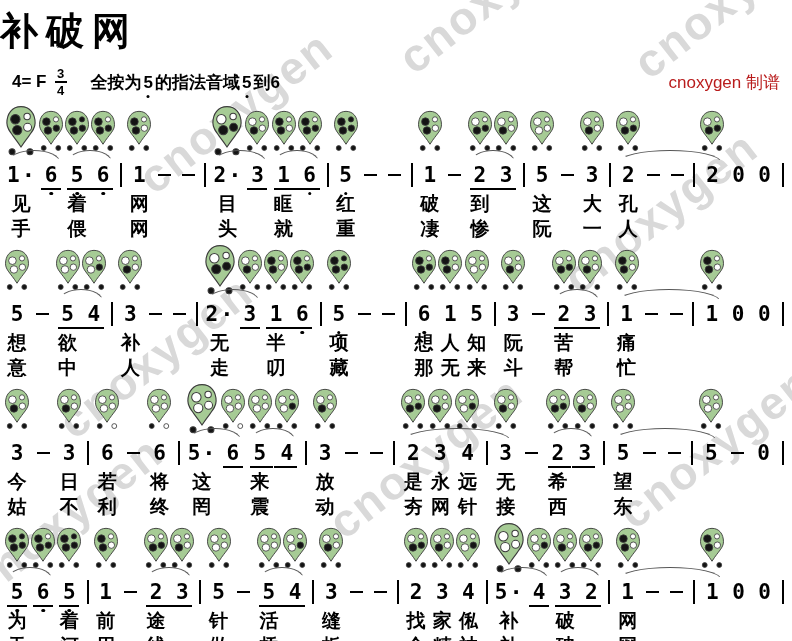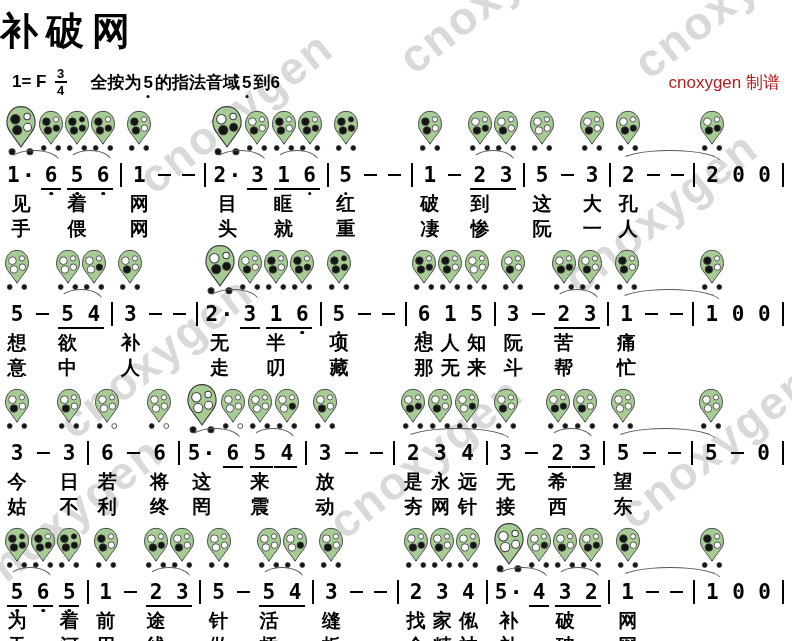--- a/index.html
+++ b/index.html
@@ -53,21 +53,21 @@
     <span class="wm" style="left: 40px; top: 330px; color: rgb(217, 217, 217);">cnoxygen</span>
     <span class="wm" style="left: 310px; top: 430px; color: rgb(217, 217, 217);">cnoxygen</span>
     <span class="wm" style="left: 600px; top: 420px; color: rgb(217, 217, 217);">cnoxygen</span>
     <span class="wm" style="left: -50px; top: 490px; color: rgb(217, 217, 217);">cnoxygen</span>
   </div>
 
 <div class="page">
   <h1 class="title">补破网</h1>
 
   <div class="hdr">
-    <span>1= F</span>
+    <span>4= F</span>
     <span class="frac">
         <span>3</span>
         <span class="fl"></span>
         <span>4</span>
       </span>
     <span class="instr"><span>全按为</span><span class="ln"><span>5</span><i class="ld"></i></span><span>的指法</span></span>
     <span class="range"><span>音域</span><span class="ln"><span>5</span><i class="ld"></i></span><span>到</span><span>6</span></span>
     <span class="credit">cnoxygen 制谱</span>
   </div>
 

